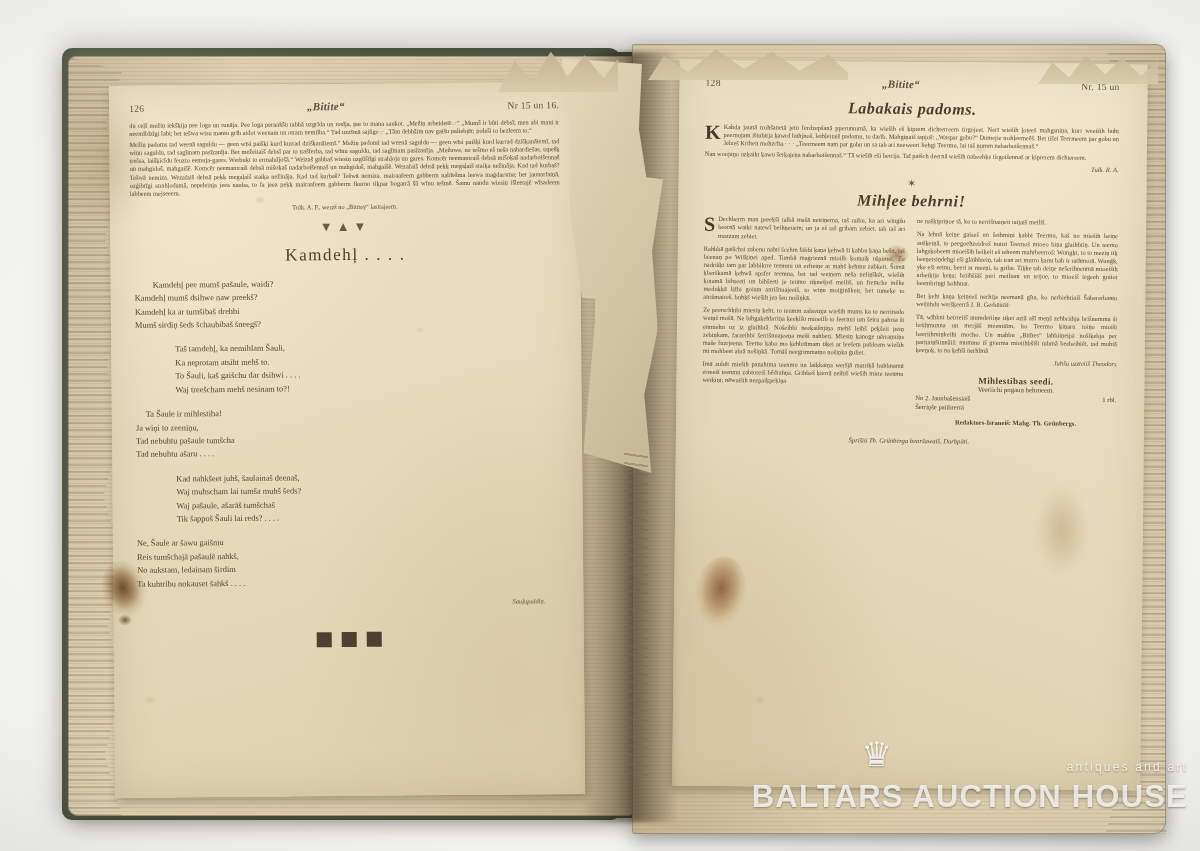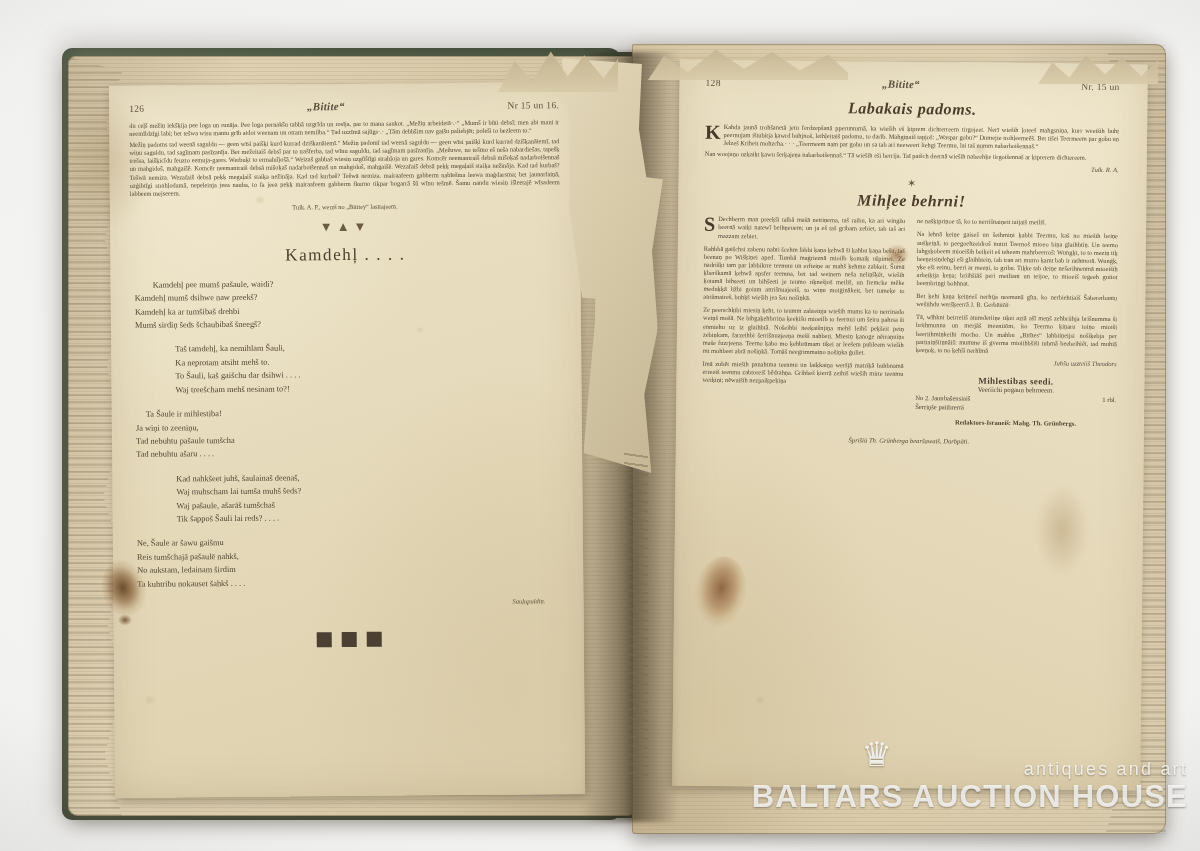--- a/index.html
+++ b/index.html
@@ -153,21 +153,21 @@
        radial-gradient(8px 6px at 260px 200px, rgba(140,105,58,.35), rgba(0,0,0,0) 70%),
        radial-gradient(6px 5px at 420px 330px, rgba(140,105,58,.30), rgba(0,0,0,0) 70%),
        radial-gradient(10px 7px at 980px 150px, rgba(140,105,58,.28), rgba(0,0,0,0) 70%),
        radial-gradient(7px 6px at 760px 700px, rgba(140,105,58,.30), rgba(0,0,0,0) 70%),
        radial-gradient(9px 7px at 150px 700px, rgba(140,105,58,.25), rgba(0,0,0,0) 70%);}
 
   
   .wm{position:absolute;right:12px;bottom:38px;text-align:right;
       color:rgba(255,255,255,.80);font-family:"Liberation Sans",sans-serif;
       text-shadow:0 1px 2px rgba(60,50,35,.45);pointer-events:none;}
-  .wm .small{font-size:18px;letter-spacing:2.2px;margin-bottom:1px;text-align:right;}
+  .wm .small{font-size:12px;letter-spacing:2.2px;margin-bottom:7px;text-align:right;}
   .wm .big{font-size:31px;font-weight:bold;letter-spacing:1.2px;line-height:32px;margin-left:12px;}
   .wm .crown{position:absolute;right:296px;bottom:34px;width:56px;height:42px;
       color:rgba(255,255,255,.82);font-size:34px;line-height:34px;}
 
   
   .vignette{position:absolute;inset:0;pointer-events:none;
      background:radial-gradient(120% 100% at 50% 45%, rgba(0,0,0,0) 55%, rgba(40,34,24,.18) 100%);}
 </style>
 </head>
 <body>

